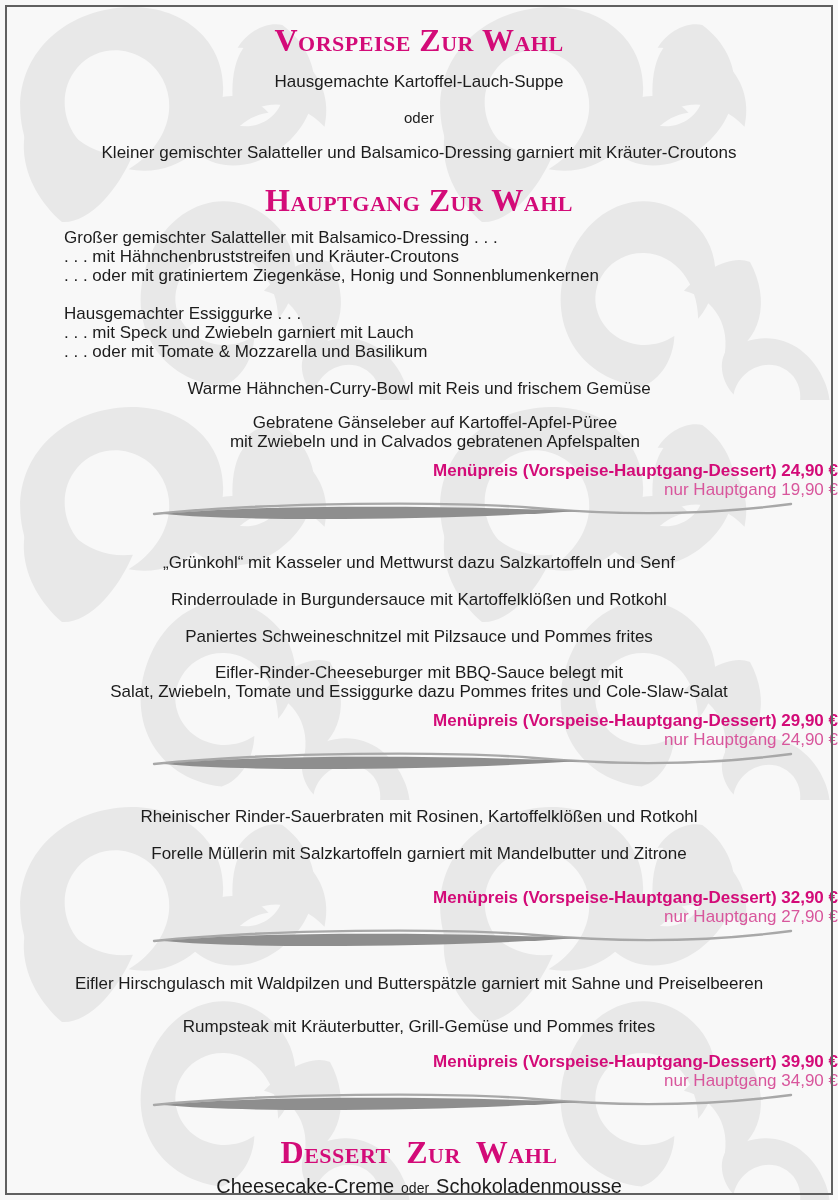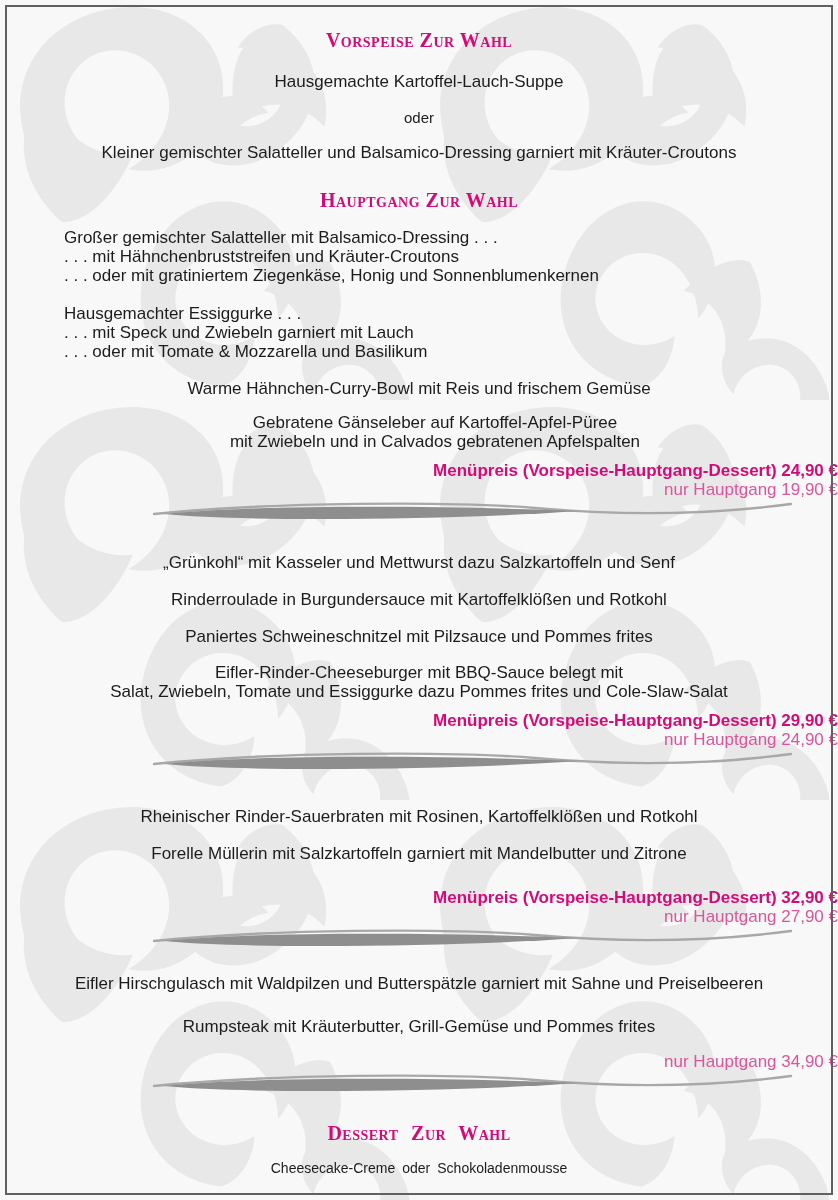--- a/index.html
+++ b/index.html
@@ -13,21 +13,21 @@
   .frame {
     position:absolute; inset:5px; border:2px solid #606060;
     pointer-events:none; z-index:3;
   }
   .content {
     position:absolute; left:0; top:0; width:100%; z-index:2;
     padding-top:22px; text-align:center; font-size:17px; line-height:19px;
   }
   .title {
     font-family:"Liberation Serif", serif; font-weight:700;
-    font-variant:small-caps; font-size:20px; line-height:36px;
+    font-variant:small-caps; font-size:32px; line-height:36px;
     color:#d30b78; letter-spacing:.5px;
   }
   .t-hauptgang { margin-top:20px; }
   .t-dessert  { margin-top:16px; word-spacing:7px; }
   .soup   { margin-top:14px; }
   .or-sep { margin-top:17px; font-size:15px; }
   .salad  { margin-top:16px; }
   .left-block { margin-top:10px; text-align:left; padding-left:64px; }
   .fk     { margin-top:19px; }
   .bowl   { margin-top:18px; }
@@ -40,21 +40,21 @@
   .p3 { margin-top:25px; }
   .p4 { margin-top:16px; }
   .divider { display:block; margin-left:150px; }
   .mt26 { margin-top:26px; }
   .mt18 { margin-top:18px; }
   .mt17 { margin-top:17px; }
   .mt30 { margin-top:30px; }
   .mt20 { margin-top:20px; }
   .mt24 { margin-top:24px; }
   .dessert-line { margin-top:7px; }
-  .dessert-line .opt { font-size:14px; }
+  .dessert-line .opt { font-size:20px; }
   .dessert-line .mini-or { font-size:14px; margin:0 7px; }
 </style>
 </head>
 <body>
 
 <div class="page">
 
   <svg class="bg" width="838" height="1200" aria-hidden="true">
     <defs>
       <path id="curl" d="M0,86 C-18,44 8,6 52,1 C92,-3 118,24 113,56 C109,84 84,101 58,96 C78,84 88,62 78,43 C68,24 42,20 28,36 C14,52 20,78 40,88 C27,95 10,95 0,86 Z"></path>
@@ -138,20 +138,21 @@
       <p class="main">nur Hauptgang 27,90 €</p>
     </div>
     <svg class="divider" width="645" height="28" viewBox="0 0 645 28" aria-hidden="true">
         <use href="#swoosh"></use>
       </svg>
 
     <p class="mt20">Eifler Hirschgulasch mit Waldpilzen und Butterspätzle garniert mit Sahne und Preiselbeeren</p>
     <p class="mt24">Rumpsteak mit Kräuterbutter, Grill-Gemüse und Pommes frites</p>
 
     <div class="price p4">
+      <p class="menu">Menüpreis (Vorspeise-Hauptgang-Dessert) 39,90 €</p>
       <p class="main">nur Hauptgang 34,90 €</p>
     </div>
     <svg class="divider" width="645" height="28" viewBox="0 0 645 28" aria-hidden="true">
         <use href="#swoosh"></use>
       </svg>
 
     <h1 class="title t-dessert">Dessert Zur Wahl</h1>
     <p class="dessert-line"><span class="opt">Cheesecake-Creme</span><span class="mini-or">oder</span><span class="opt">Schokoladenmousse</span></p>
 
   </div>

